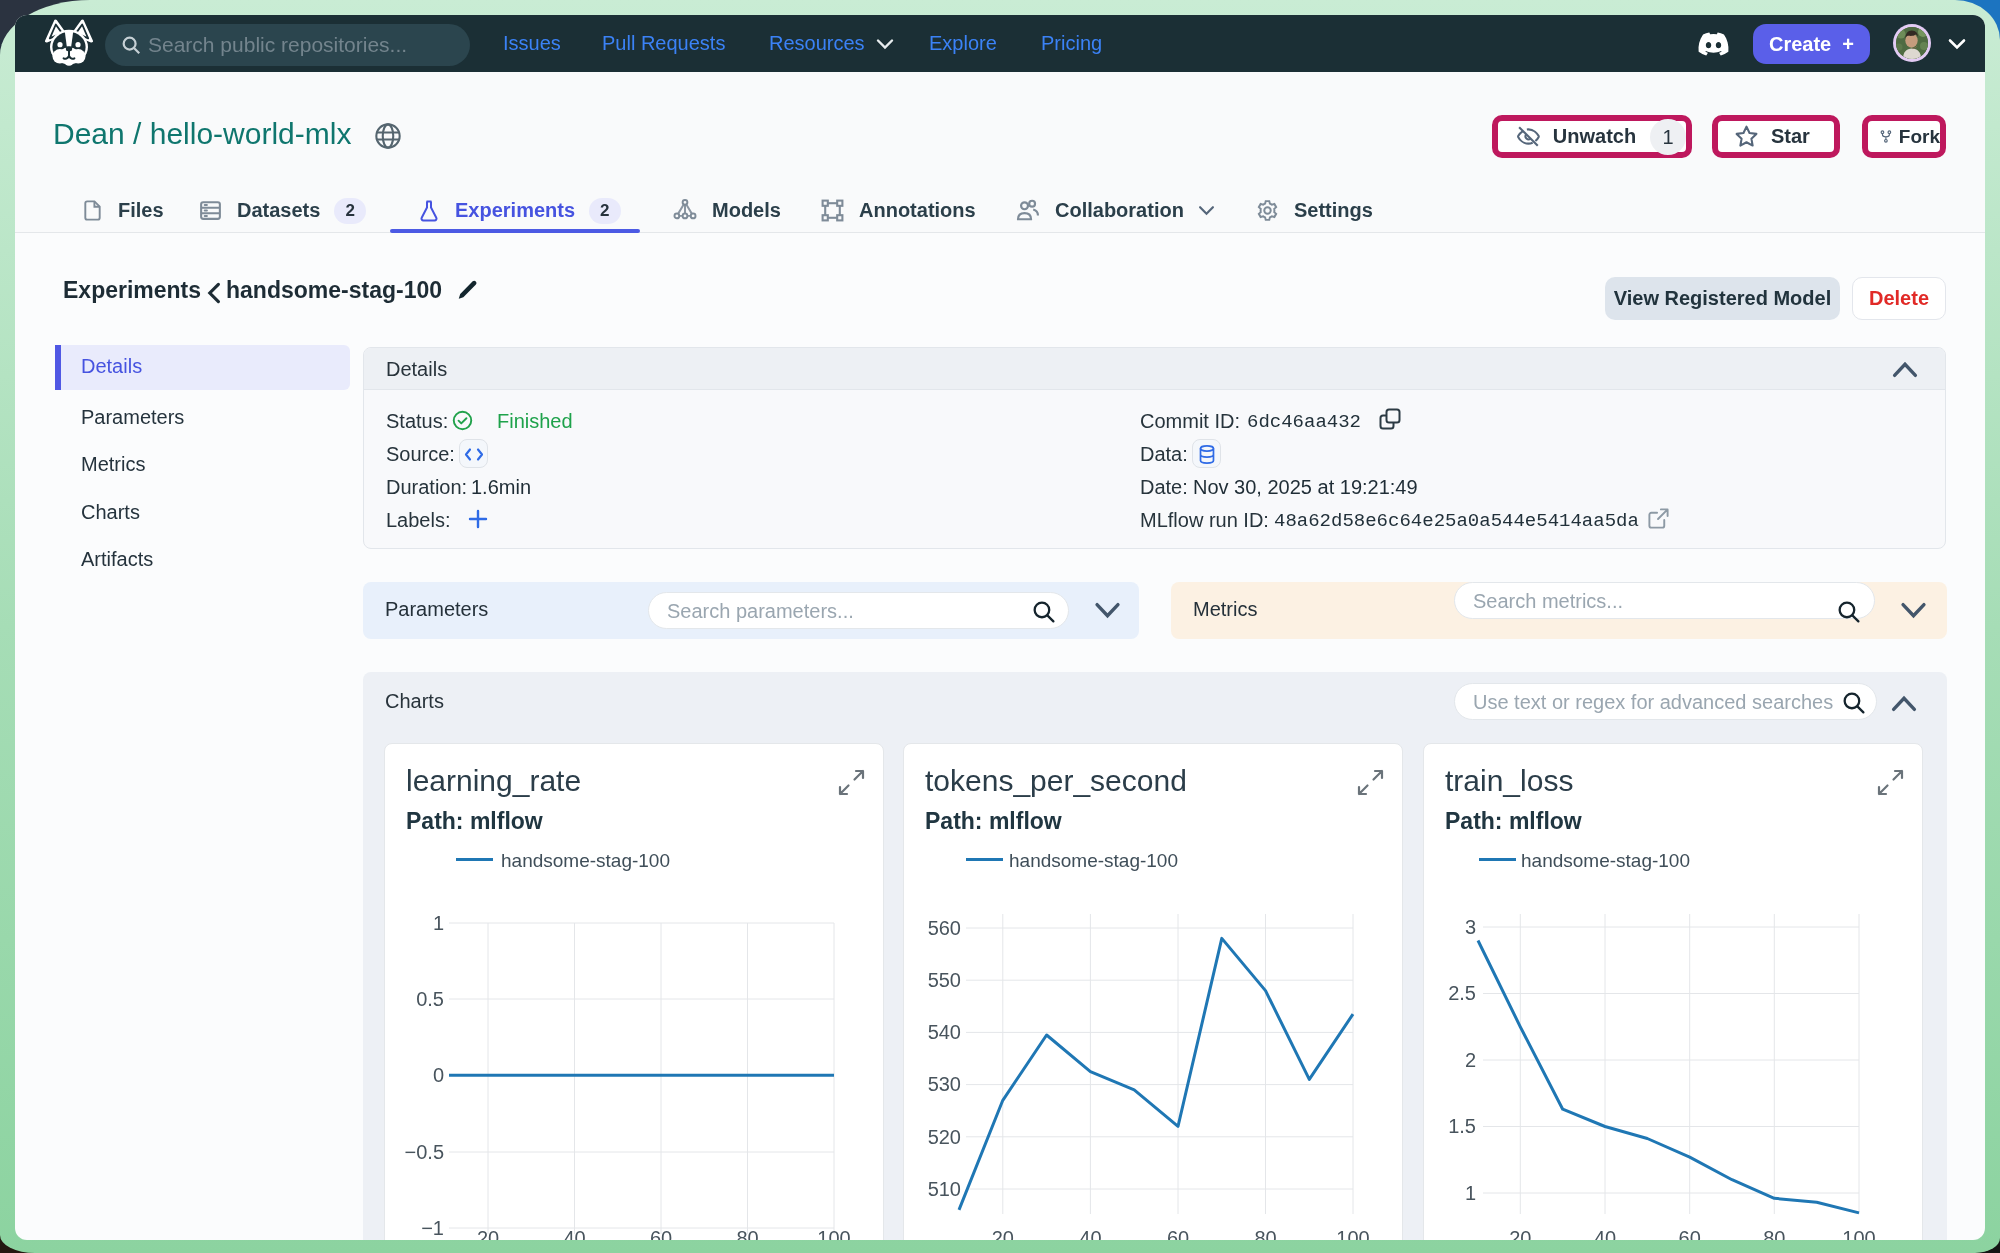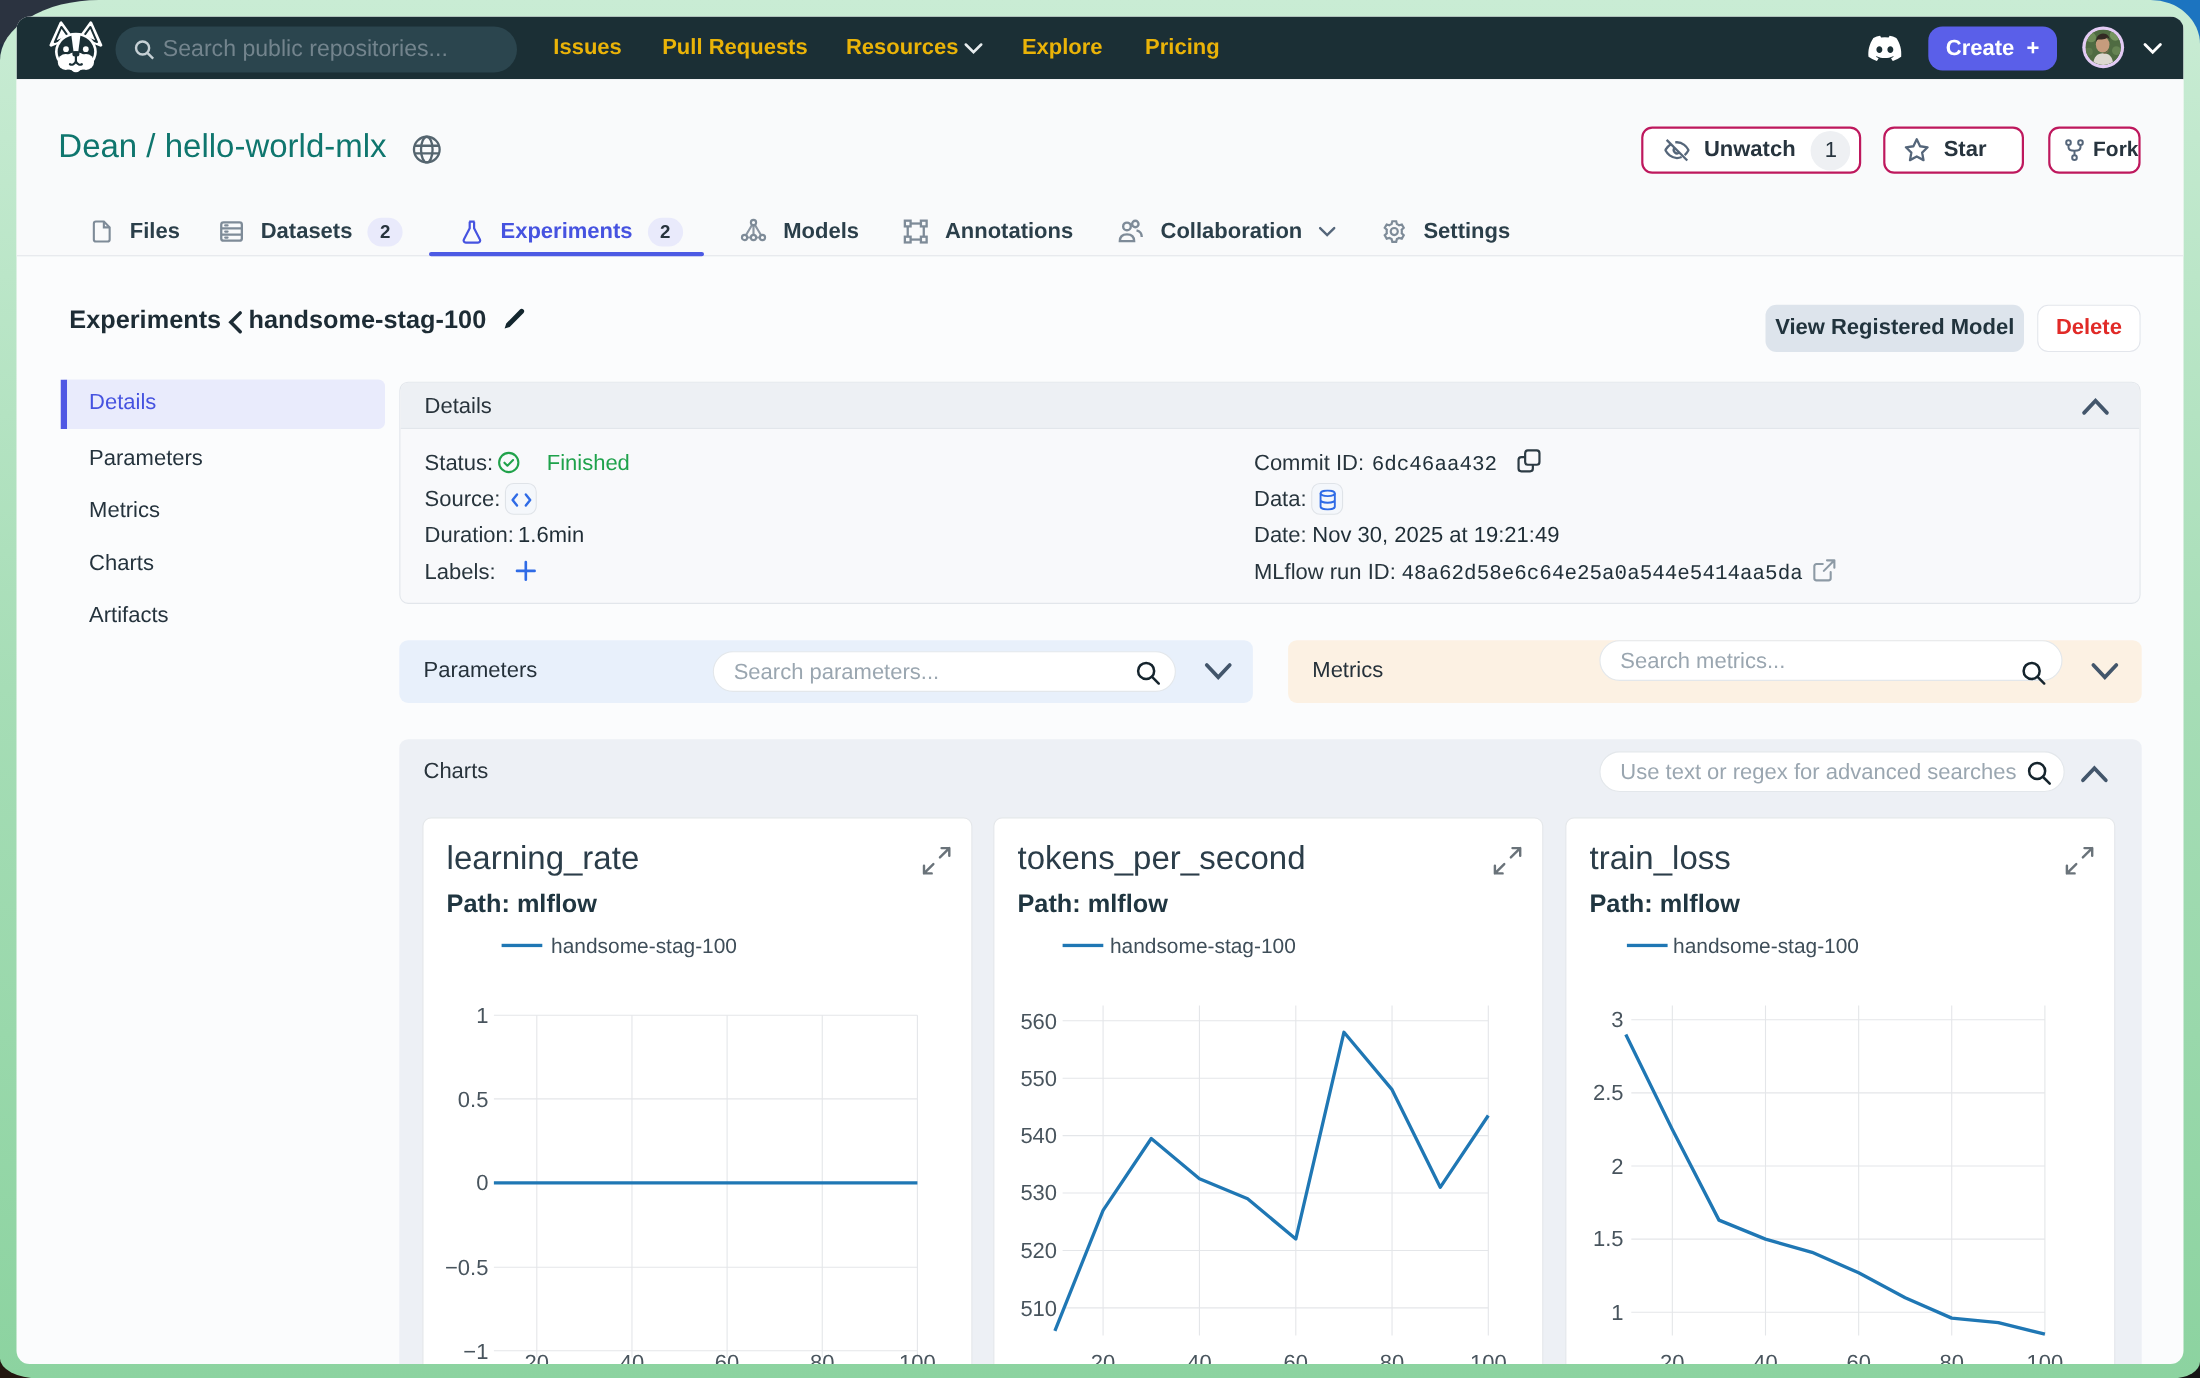--- a/index.html
+++ b/index.html
@@ -11,29 +11,29 @@
 .c-bl { left:0; bottom:0; width:35px; height:18px; background:#241710; }
 .c-br { right:0; bottom:0; width:25px; height:15px; background:#141414; }
 .frame { position:absolute; inset:0; border-radius:90px 45px 25px 35px / 55px 40px 15px 18px; background:linear-gradient(180deg,#c9ecd4 0%,#a6ddb6 50%,#8cd3a0 100%); }
 .w { position:absolute; left:15px; top:15px; width:1970px; height:1225px; background:#fbfcfd; border-radius:12px; overflow:hidden; }
 .abs { position:absolute; }
 
 
 .nav { position:absolute; left:0; top:0; width:100%; height:57px; background:#1b2f35;padding-left:20px; }
 .nav .search { position:absolute; left:90px; top:9px; width:365px; height:42px; background:#2b454e; border-radius:21px; }
 .nav .search .ph { position:absolute; left:43px; top:9px; font-size:21px; color:#73848d; }
-.navitem { position:absolute; top:0; height:62px; line-height:57px; color:#eab308; font-size:20px; font-weight:700; }
+.navitem { position:absolute; top:0; height:62px; line-height:57px; color:#3b82f6; font-size:20px; font-weight:400; }
 .createbtn { position:absolute; left:1738px; top:9px; width:117px; height:40px; background:#5a5fe9; border-radius:13px; color:#fff; font-size:20px; font-weight:700; text-align:center; line-height:40px; }
 .avatar { position:absolute; left:1878px; top:9px; width:38px; height:38px; border-radius:50%; background:#e3cbf4; }
 .avatar .inner { position:absolute; left:3px; top:3px; width:32px; height:32px; border-radius:50%; overflow:hidden; background:radial-gradient(circle at 30% 30%, #7d9c66, #46633c 70%); }
 
 
 .band { position:absolute; left:0; top:57px; width:100%; height:161px; background:#f9fafb; border-bottom:1px solid #e4e7ea; }
 .repotitle { position:absolute; left:38px; top:102px; font-size:30px; color:#0f766e; }
-.hbtn { position:absolute; top:100px; height:43px; background:#fff; border:2px solid #be185d; border-radius:10px; color:#27343e; font-size:20px; font-weight:700; display:flex; align-items:center; }
+.hbtn { position:absolute; top:100px; height:43px; background:#fff; border:6px solid #be185d; border-radius:10px; color:#27343e; font-size:20px; font-weight:700; display:flex; align-items:center; }
 .tab { position:absolute; top:173px; height:45px; display:flex; align-items:center; gap:14px; color:#2b3f4a; font-size:20px; font-weight:700; }
 .badge { background:#e9eafb; color:#27333d; border-radius:14px; padding:3px 11px; font-size:17px; font-weight:700; }
 .underline { position:absolute; left:375px; top:214px; width:250px; height:4px; background:#4c5ae4; border-radius:2px; }
 
 
 .crumb { position:absolute; top:262px; font-size:23px; font-weight:700; color:#1d2c35; }
 .vrm { position:absolute; left:1590px; top:262px; width:235px; height:43px; background:#dde4ec; border-radius:10px; color:#21333d; font-size:20px; font-weight:700; text-align:center; line-height:43px; }
 .delbtn { position:absolute; left:1837px; top:262px; width:94px; height:43px; background:#fff; border:1px solid #e3e6ec; border-radius:10px; color:#e12a27; font-size:20px; font-weight:700; text-align:center; line-height:41px; }
 
 

